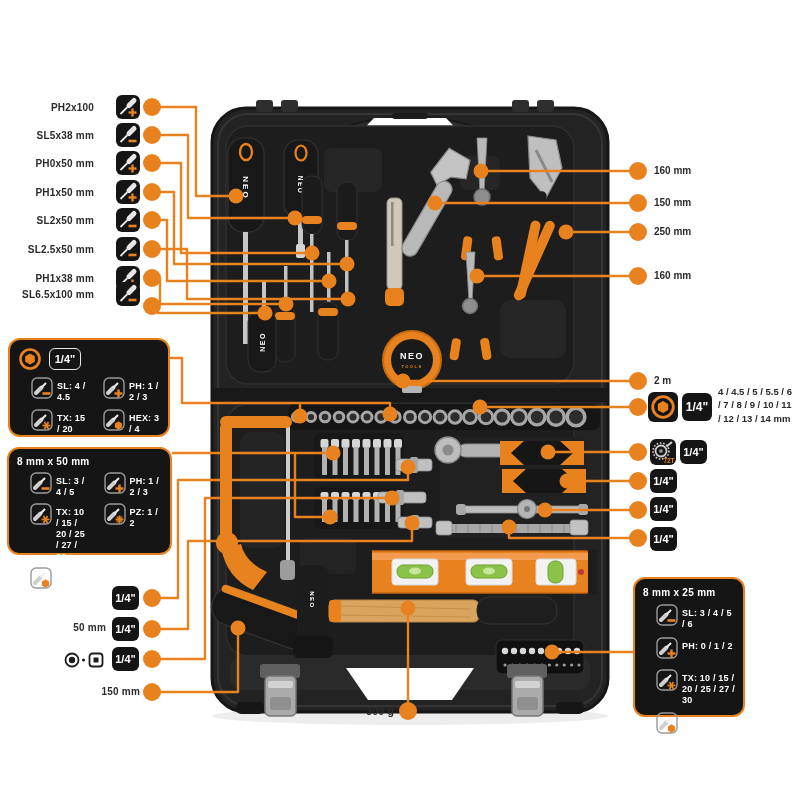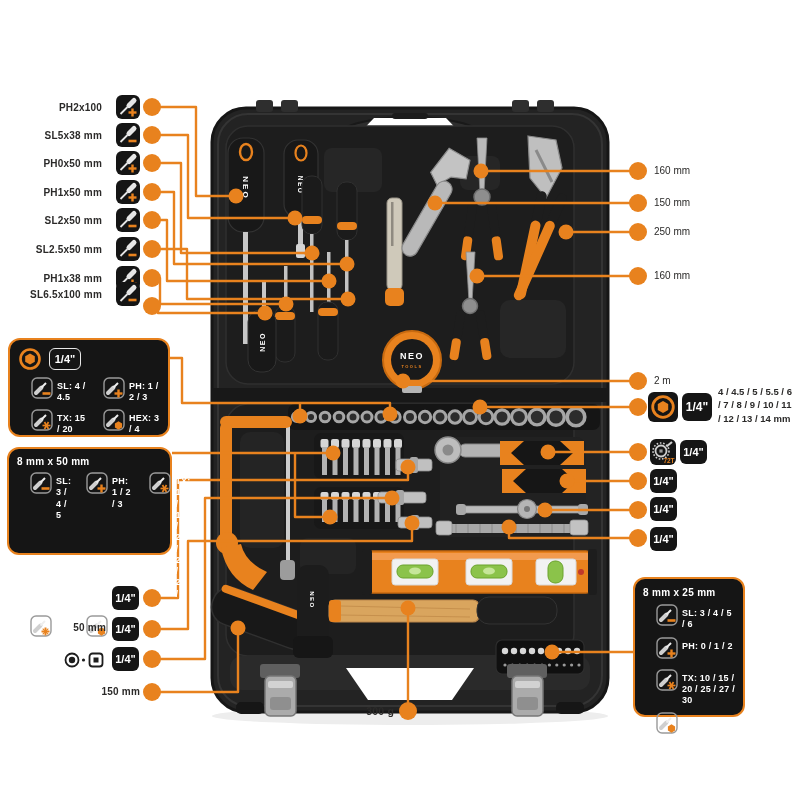--- a/index.html
+++ b/index.html
@@ -2,34 +2,34 @@
 <html><head>
 <meta charset="utf-8">
 <style>
   html,body{margin:0;padding:0;background:#fff;}
   #stage{position:relative;width:800px;height:800px;background:#ffffff;overflow:hidden;
          font-family:"Liberation Sans",sans-serif;color:#2b2a29;}
   #scene{position:absolute;left:0;top:0;}
   .abs{position:absolute;}
   .lbl{font-weight:bold;font-size:10px;color:#2b2a29;letter-spacing:.2px;white-space:nowrap;}
   .leftrow{position:absolute;left:0;width:140px;display:flex;justify-content:flex-end;
-           align-items:center;gap:14px;}
+           align-items:center;gap:22px;}
   .itile{width:24px;height:24px;background:#151515;border-radius:6px;display:flex;
          align-items:center;justify-content:center;flex:0 0 auto;}
   .tile{background:#151515;color:#fff;border-radius:6px;display:flex;align-items:center;
         justify-content:center;font-weight:bold;font-size:11px;width:27px;height:24px;flex:0 0 auto;}
   .bbox{position:absolute;background:#151515;border:2.5px solid #E8821E;border-radius:12px;
         color:#fff;box-sizing:border-box;padding:7px 8px;}
   .wtile{border:1.6px solid #e8e8e8;border-radius:6px;color:#fff;font-weight:bold;font-size:11px;
          display:flex;align-items:center;justify-content:center;background:transparent;}
   .boxtitle{font-weight:bold;font-size:10px;color:#fff;letter-spacing:.3px;}
   .brow{display:flex;align-items:flex-start;gap:4px;padding-left:13px;}
   .brow .blab{font-weight:bold;font-size:9px;line-height:1.25;color:#fff;padding-top:4px;letter-spacing:.2px;}
   .bicon{flex:0 0 auto;}
-  .rlabel{position:absolute;font-weight:normal;font-size:10px;color:#2b2a29;white-space:nowrap;}
+  .rlabel{position:absolute;font-weight:bold;font-size:10px;color:#2b2a29;white-space:nowrap;}
   .sizes{position:absolute;font-weight:bold;font-size:9.5px;line-height:1.4;color:#2b2a29;}
   .tright{text-align:right;}
 </style>
 </head>
 <body>
 
 <div id="stage">
 
 <svg id="scene" width="800" height="800" viewBox="0 0 800 800">
   <defs>
@@ -576,21 +576,21 @@
               <line x1="10.5" y1="10.5" x2="15" y2="6" stroke="#efefef" stroke-width="2"></line>
               <polygon points="15.5,12.3 19.1,14.4 19.1,18.6 15.5,20.7 11.9,18.6 11.9,14.4" fill="#E8821E"></polygon>
             </svg></span>
       <span class="blab">HEX: 3 / 4</span>
     </div>
   </div>
 </div>
 
 <div class="bbox" style="left:7px;top:447px;width:165px;height:108px;">
   <div class="boxtitle" style="margin-bottom:5px;">8 mm x 50 mm</div>
-  <div style="display:grid;grid-template-columns:1fr 1fr 1fr;row-gap:4px;column-gap:2px;">
+  <div style="display:grid;grid-template-columns:1fr 1fr;row-gap:4px;column-gap:2px;">
     <div class="brow">
       <span class="bicon"><svg width="22" height="22" viewBox="0 0 22 22">
               <rect x="1" y="1" width="20" height="20" rx="5" fill="none" stroke="#9a9a9a" stroke-width="1.4"></rect>
               <line x1="5" y1="16" x2="10.5" y2="10.5" stroke="#cfcfcf" stroke-width="4" stroke-linecap="round"></line>
               <line x1="10.5" y1="10.5" x2="15" y2="6" stroke="#efefef" stroke-width="2"></line>
               <line x1="11.5" y1="16.5" x2="19.5" y2="16.5" stroke="#E8821E" stroke-width="2.6"></line>
             </svg></span>
       <span class="blab">SL: 3 / 4 / 5</span>
     </div>
     <div class="brow">

